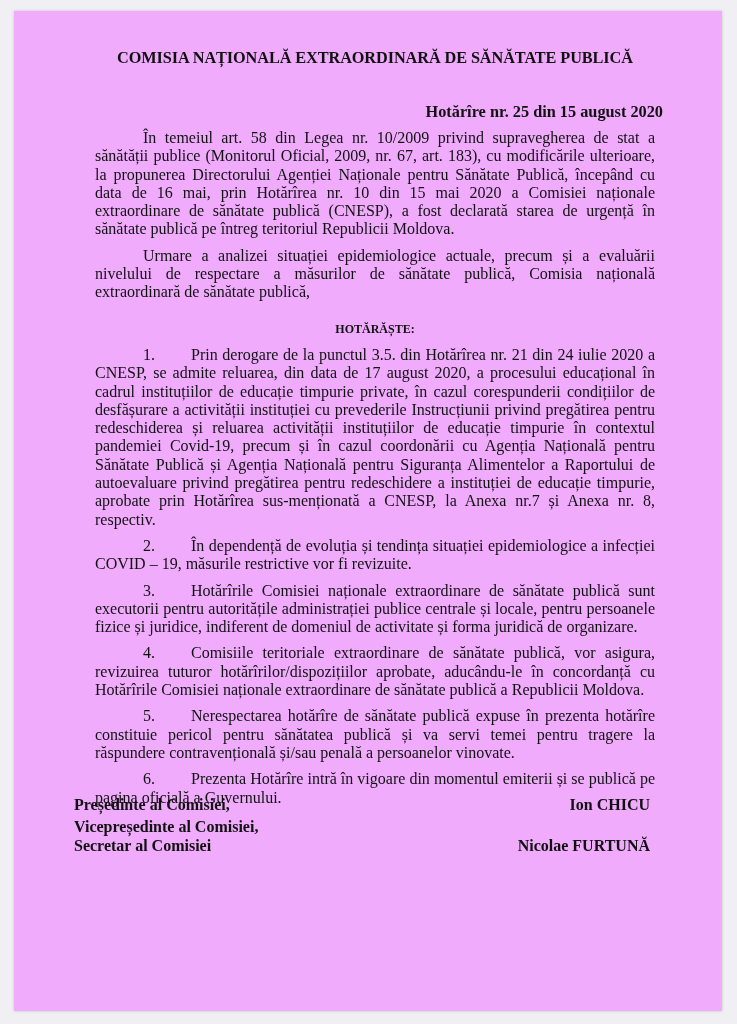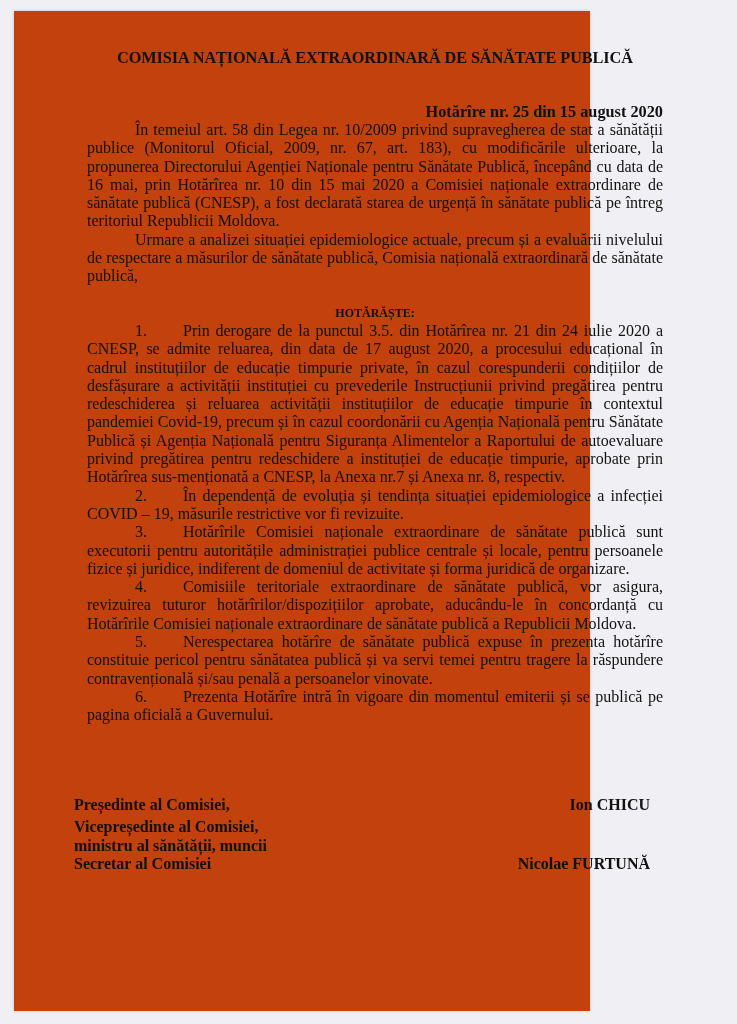--- a/index.html
+++ b/index.html
@@ -1,37 +1,37 @@
 <!DOCTYPE html>
 <html><head>
 <meta charset="utf-8">
 <style>
   html, body { margin: 0; padding: 0; }
   body {
     width: 737px; height: 1024px; background: #f0f0f4; position: relative; overflow: hidden;
     font-family: "Liberation Serif", "DejaVu Serif", serif; color: #111;
   }
   .page {
-    position: absolute; left: 14px; top: 11px; width: 576px; height: 1000px;
-    background: #c2410c; box-shadow: 0 0 3px rgba(0,0,0,0.18);
+    position: absolute; left: 14px; top: 11px; width: 708px; height: 1000px;
+    background: #f0abfc; box-shadow: 0 0 3px rgba(0,0,0,0.18);
   }
   .content { position: absolute; left: 73px; top: 0; width: 576px; }
   .title {
     position: absolute; left: 0; width: 576px; top: 37px; text-align: center;
     font-weight: bold; font-size: 16.3px; letter-spacing: -0.1px; white-space: nowrap;
   }
   .subtitle {
     position: absolute; left: 0; width: 576px; top: 91px; text-align: right;
     font-weight: bold; font-size: 16.3px;
   }
   .body {
     position: absolute; left: 0; top: 110px; width: 576px;
     font-size: 16px; line-height: 18.3px; text-align: justify;
   }
-  .body p { margin: 0; text-indent: 48px; }
+  .body p { margin: 8px; text-indent: 48px; }
   .heading {
     text-align: center; font-weight: bold; text-indent: 0 !important;
     margin-top: 18px !important; font-size: 12px;
   }
   .item { margin: 0; text-indent: 48px; }
   .item .num-text { display: inline-block; width: 48px; text-indent: 0; }
   .signatures {
     position: absolute; left: 60px; top: 785px; width: 576px;
     font-weight: bold; font-size: 16px; line-height: 18.3px;
   }
@@ -64,21 +64,20 @@
   <div class="signatures">
     <div class="sig-block" style="top:0;">
       <div class="sig-role">
         <div>Președinte al Comisiei,</div>
       </div>
       <div class="sig-name">Ion CHICU</div>
     </div>
     <div class="sig-block" style="margin-top:4px;">
       <div class="sig-role">
         <div>Vicepreședinte al Comisiei,</div>
-        <div>ministru al sănătății, muncii</div>
       </div>
     </div>
     <div class="sig-block" style="">
       <div class="sig-role">
         <div>Secretar al Comisiei</div>
       </div>
       <div class="sig-name">Nicolae FURTUNĂ</div>
     </div>
   </div>
 </div>

